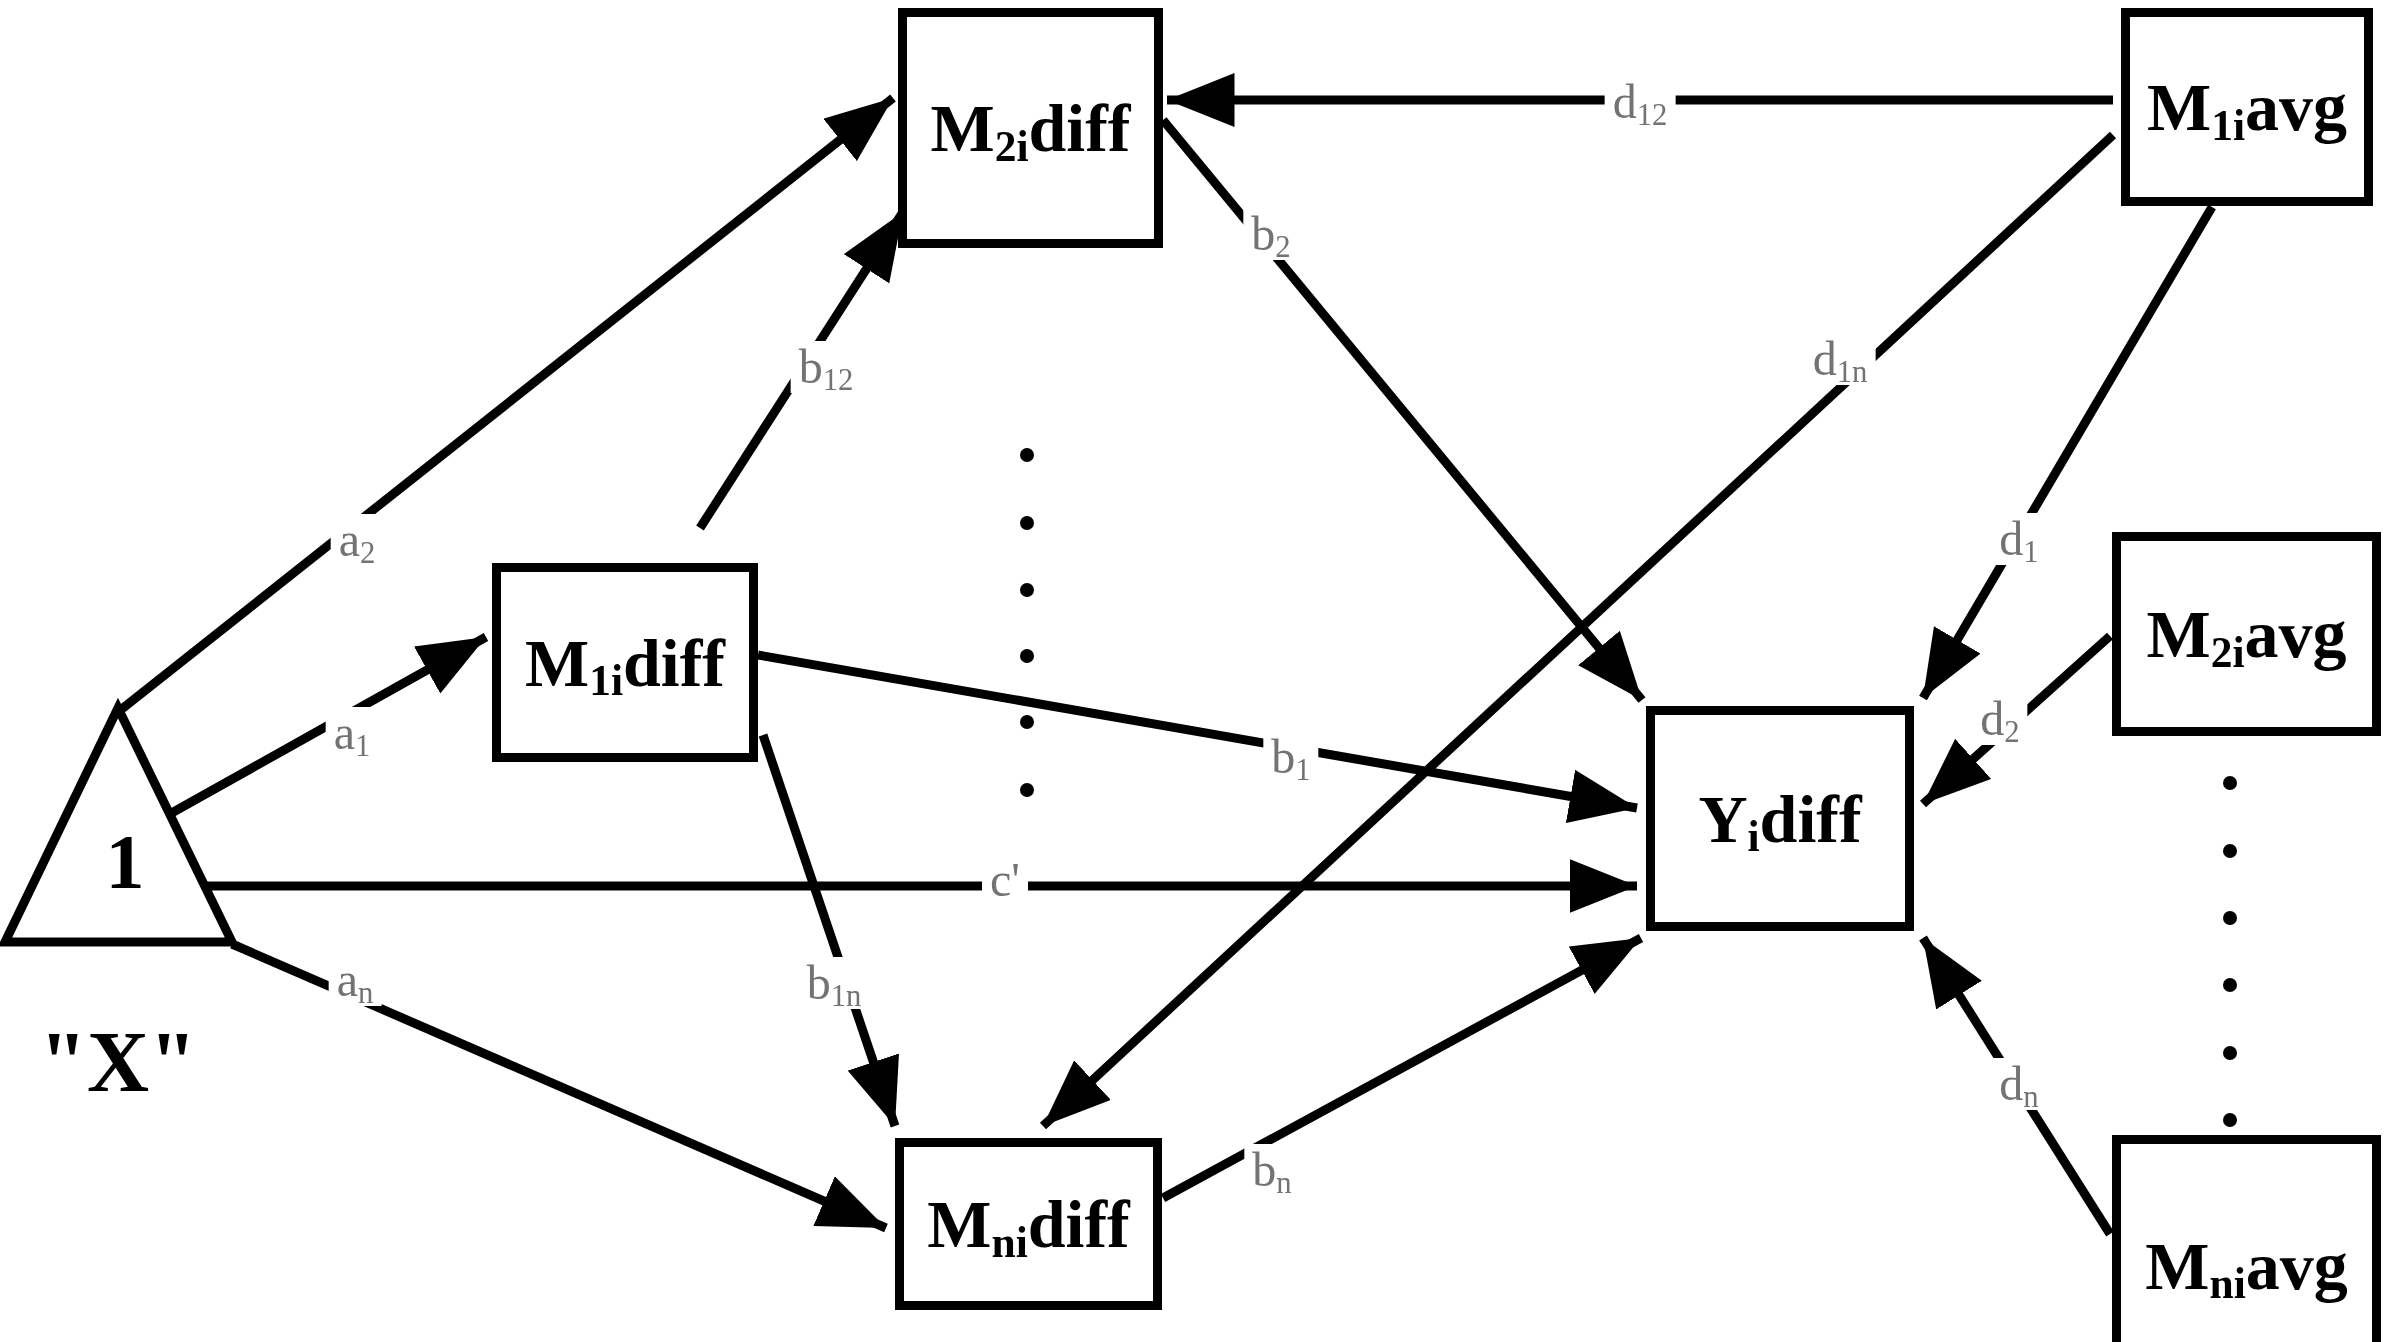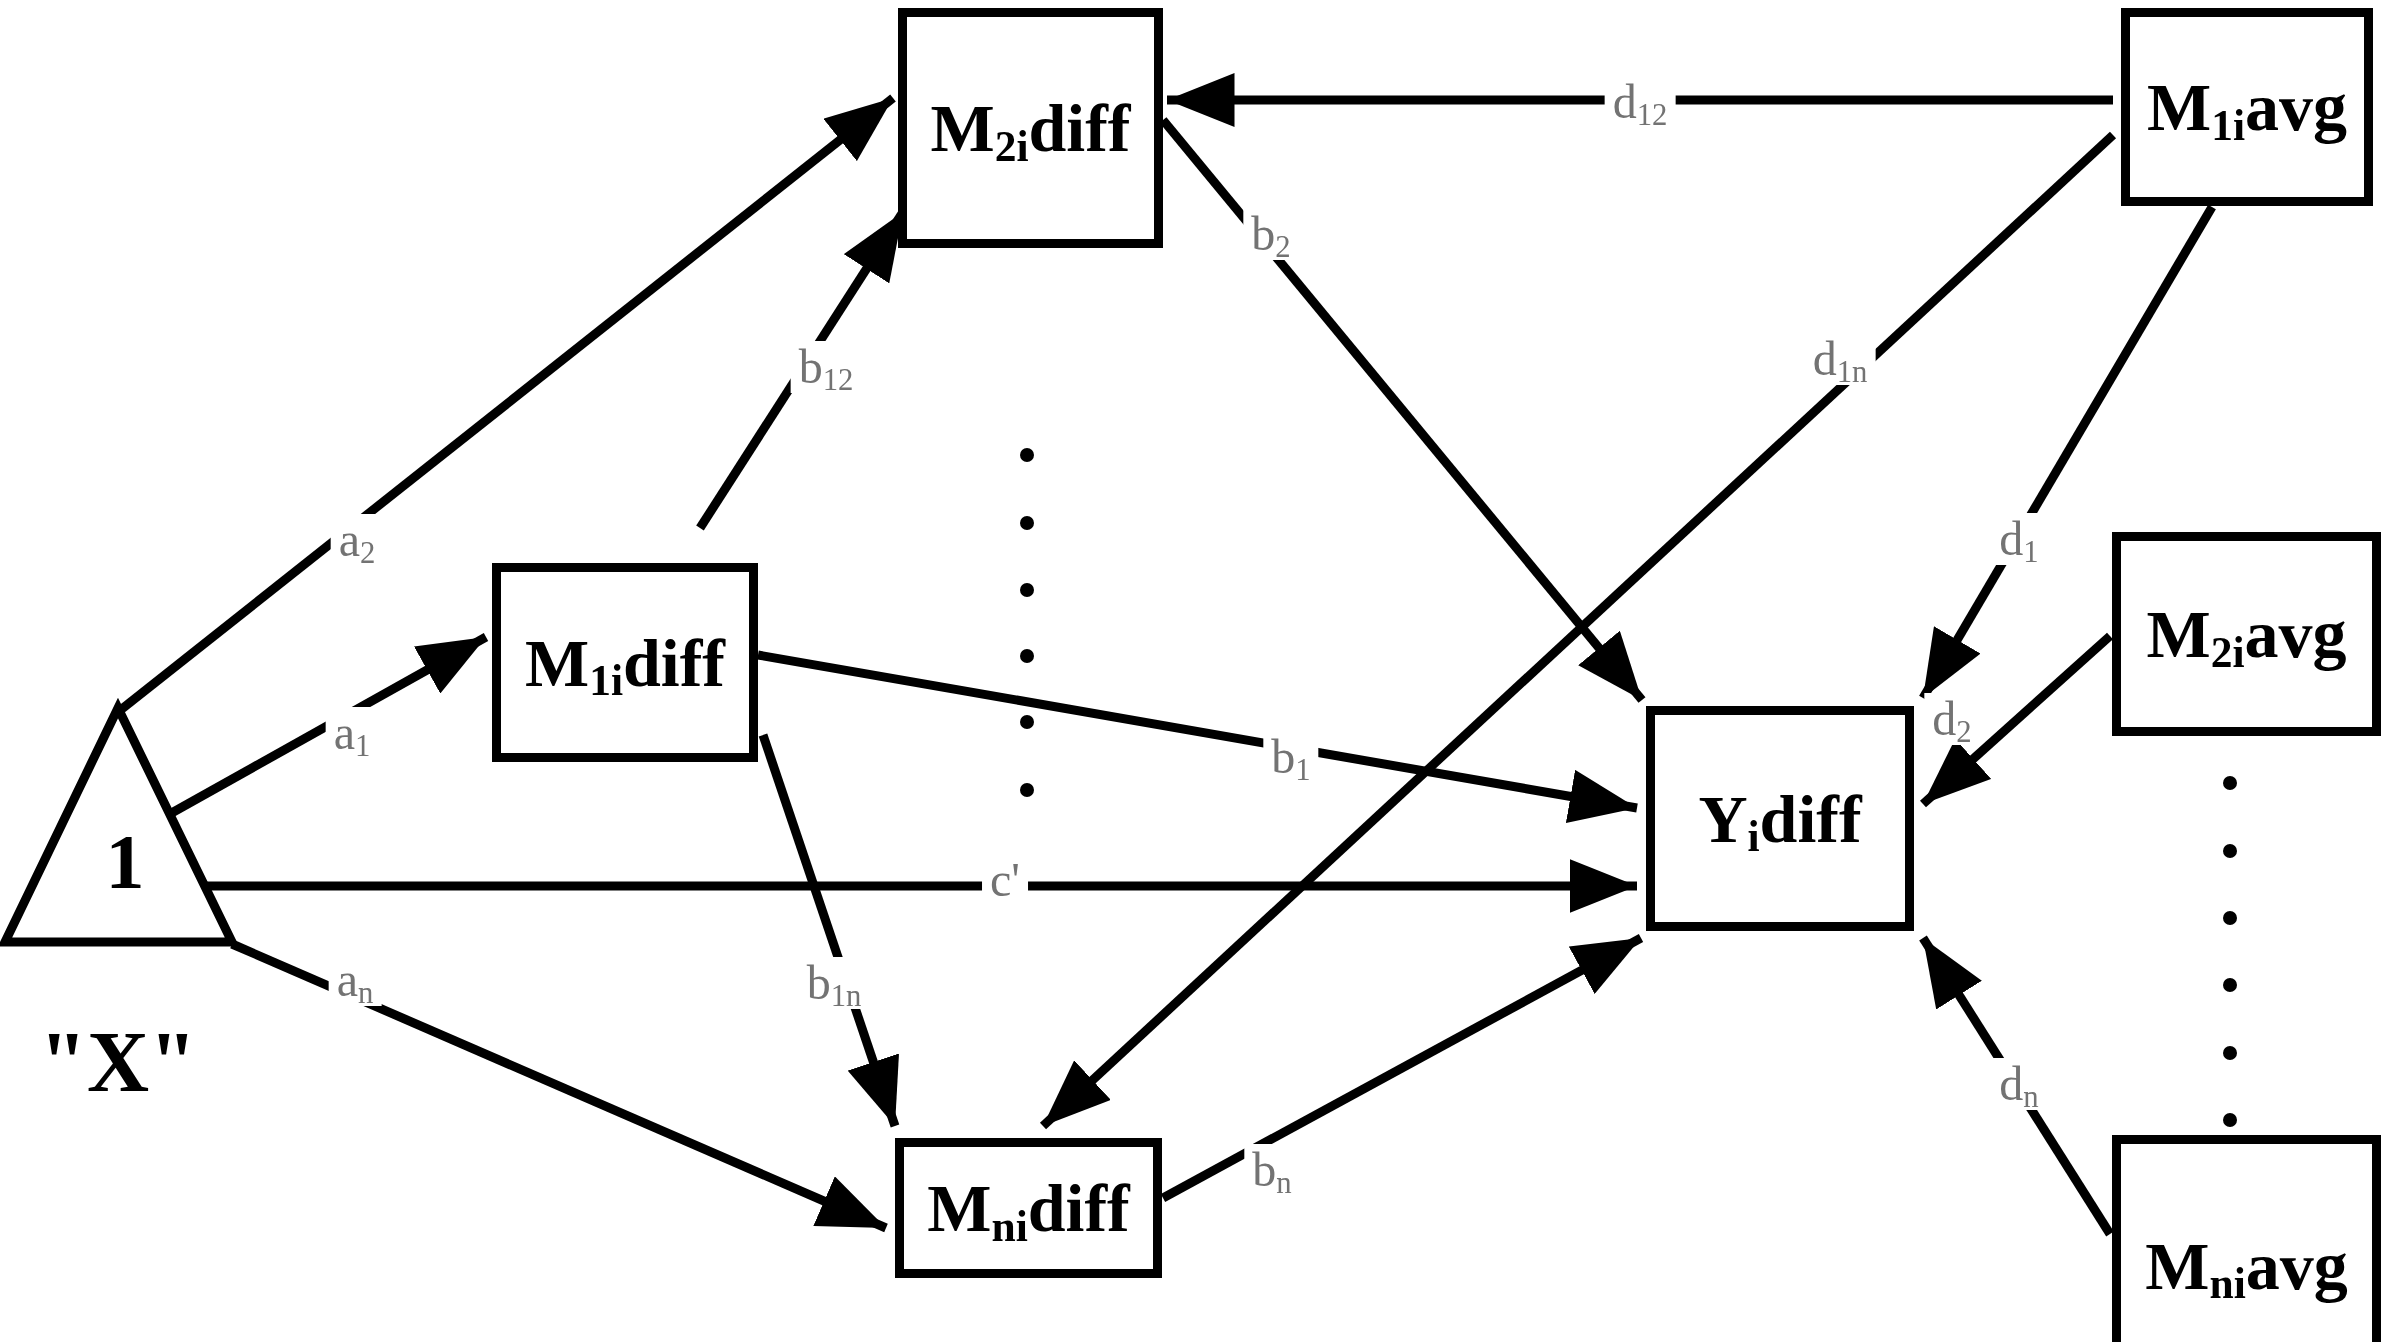--- a/index.html
+++ b/index.html
@@ -123,21 +123,21 @@
   </div>
 
   <div class="node" style="left:1646px;top:706px;width:268px;height:225px;">
     <span><span>Y</span><sub>i</sub><span>diff</span></span>
   </div>
 
   <div class="node" style="left:2112px;top:532px;width:269px;height:204px;">
     <span><span>M</span><sub>2i</sub><span>avg</span></span>
   </div>
 
-  <div class="node" style="left:895px;top:1138px;width:267px;height:140px;">
+  <div class="node" style="left:895px;top:1138px;width:267px;height:172px;">
     <span><span>M</span><sub>ni</sub><span>diff</span></span>
   </div>
 
   <div class="node" style="left:2112px;top:1135px;width:269px;height:261px;">
     <span><span>M</span><sub>ni</sub><span>avg</span></span>
   </div>
 
   <span class="tri-label" style="left:125px;top:862px;">1</span>
   <span class="tri-caption" style="left:118px;top:1062px;">"X"</span>
 
@@ -146,16 +146,16 @@
   <span class="edge-label" style="left:355px;top:980px;"><span>a</span><sub>n</sub></span>
   <span class="edge-label" style="left:1005px;top:880px;"><span>c'</span><sub></sub></span>
   <span class="edge-label" style="left:826px;top:367px;"><span>b</span><sub>12</sub></span>
   <span class="edge-label" style="left:1271px;top:234px;"><span>b</span><sub>2</sub></span>
   <span class="edge-label" style="left:1291px;top:757px;"><span>b</span><sub>1</sub></span>
   <span class="edge-label" style="left:834px;top:968px;margin-top:15px;"><span>b</span><sub>1n</sub></span>
   <span class="edge-label" style="left:1272px;top:1170px;"><span>b</span><sub>n</sub></span>
   <span class="edge-label" style="left:1640px;top:102px;"><span>d</span><sub>12</sub></span>
   <span class="edge-label" style="left:1840px;top:359px;"><span>d</span><sub>1n</sub></span>
   <span class="edge-label" style="left:2019px;top:539px;"><span>d</span><sub>1</sub></span>
-  <span class="edge-label" style="left:1952px;top:719px;text-align:center;"><span>d</span><sub>2</sub></span>
+  <span class="edge-label" style="left:2000px;top:719px;text-align:center;"><span>d</span><sub>2</sub></span>
   <span class="edge-label" style="left:2019px;top:1084px;"><span>d</span><sub>n</sub></span>
 
 </div>
 
 </body></html>

